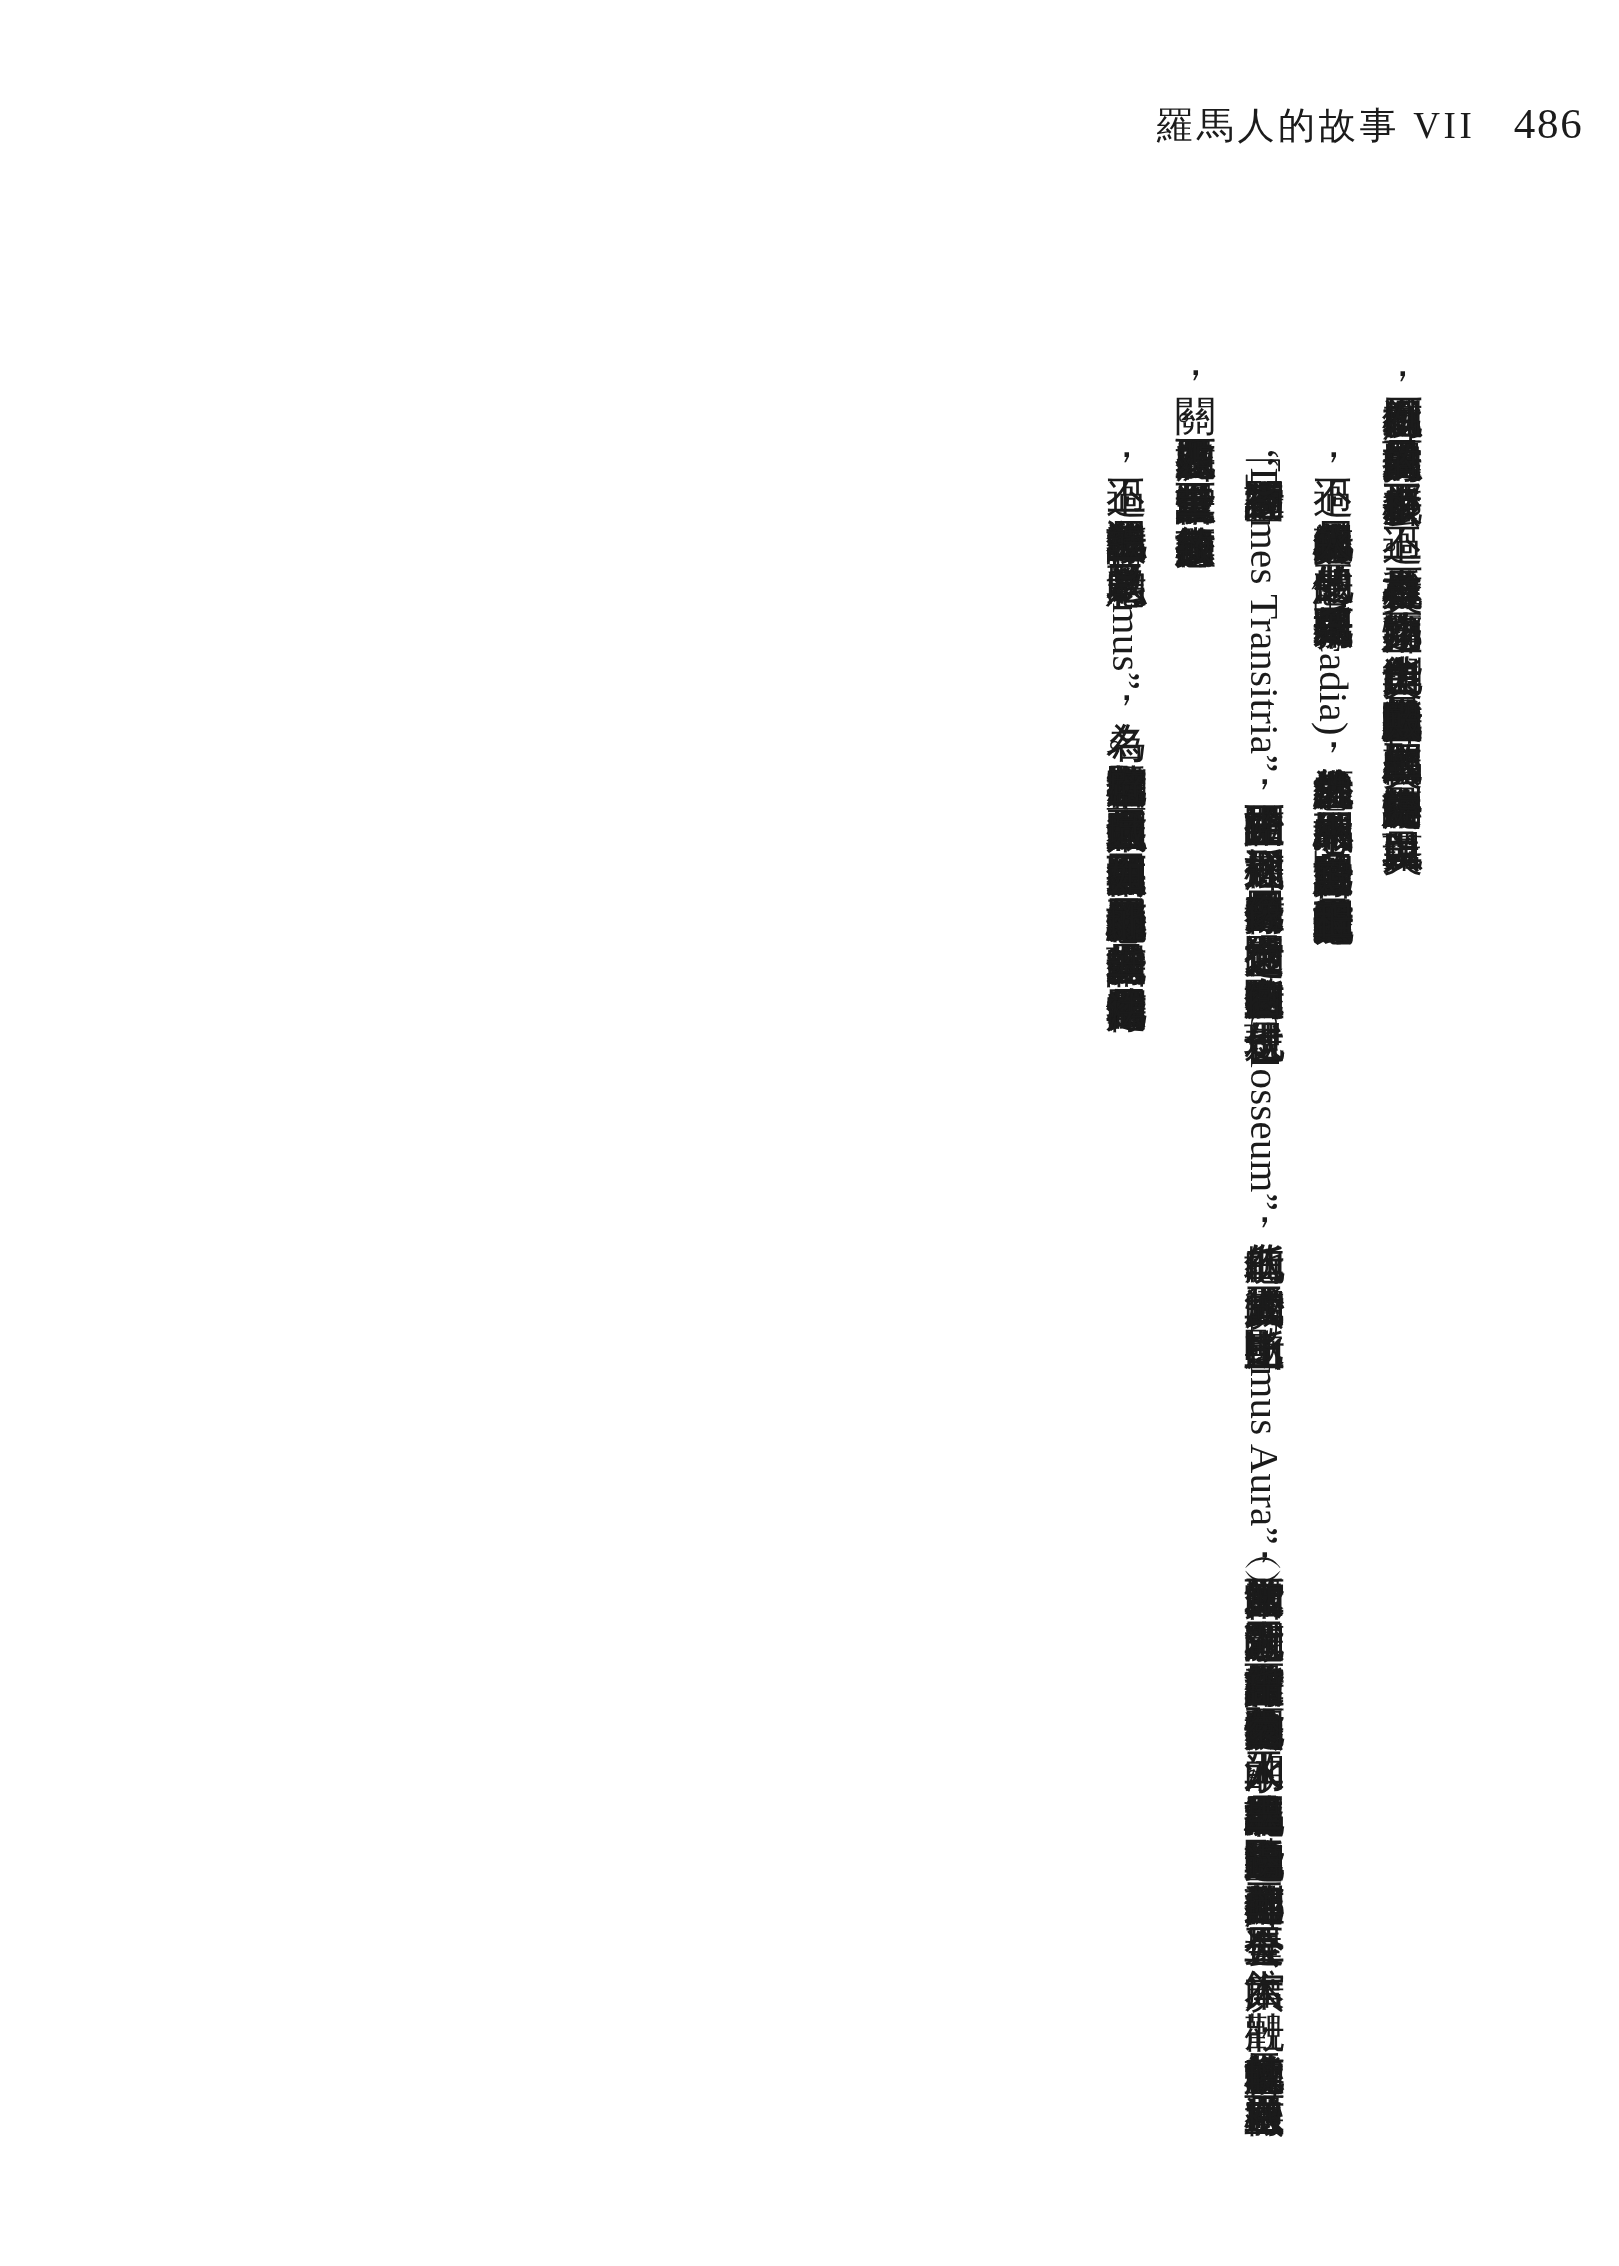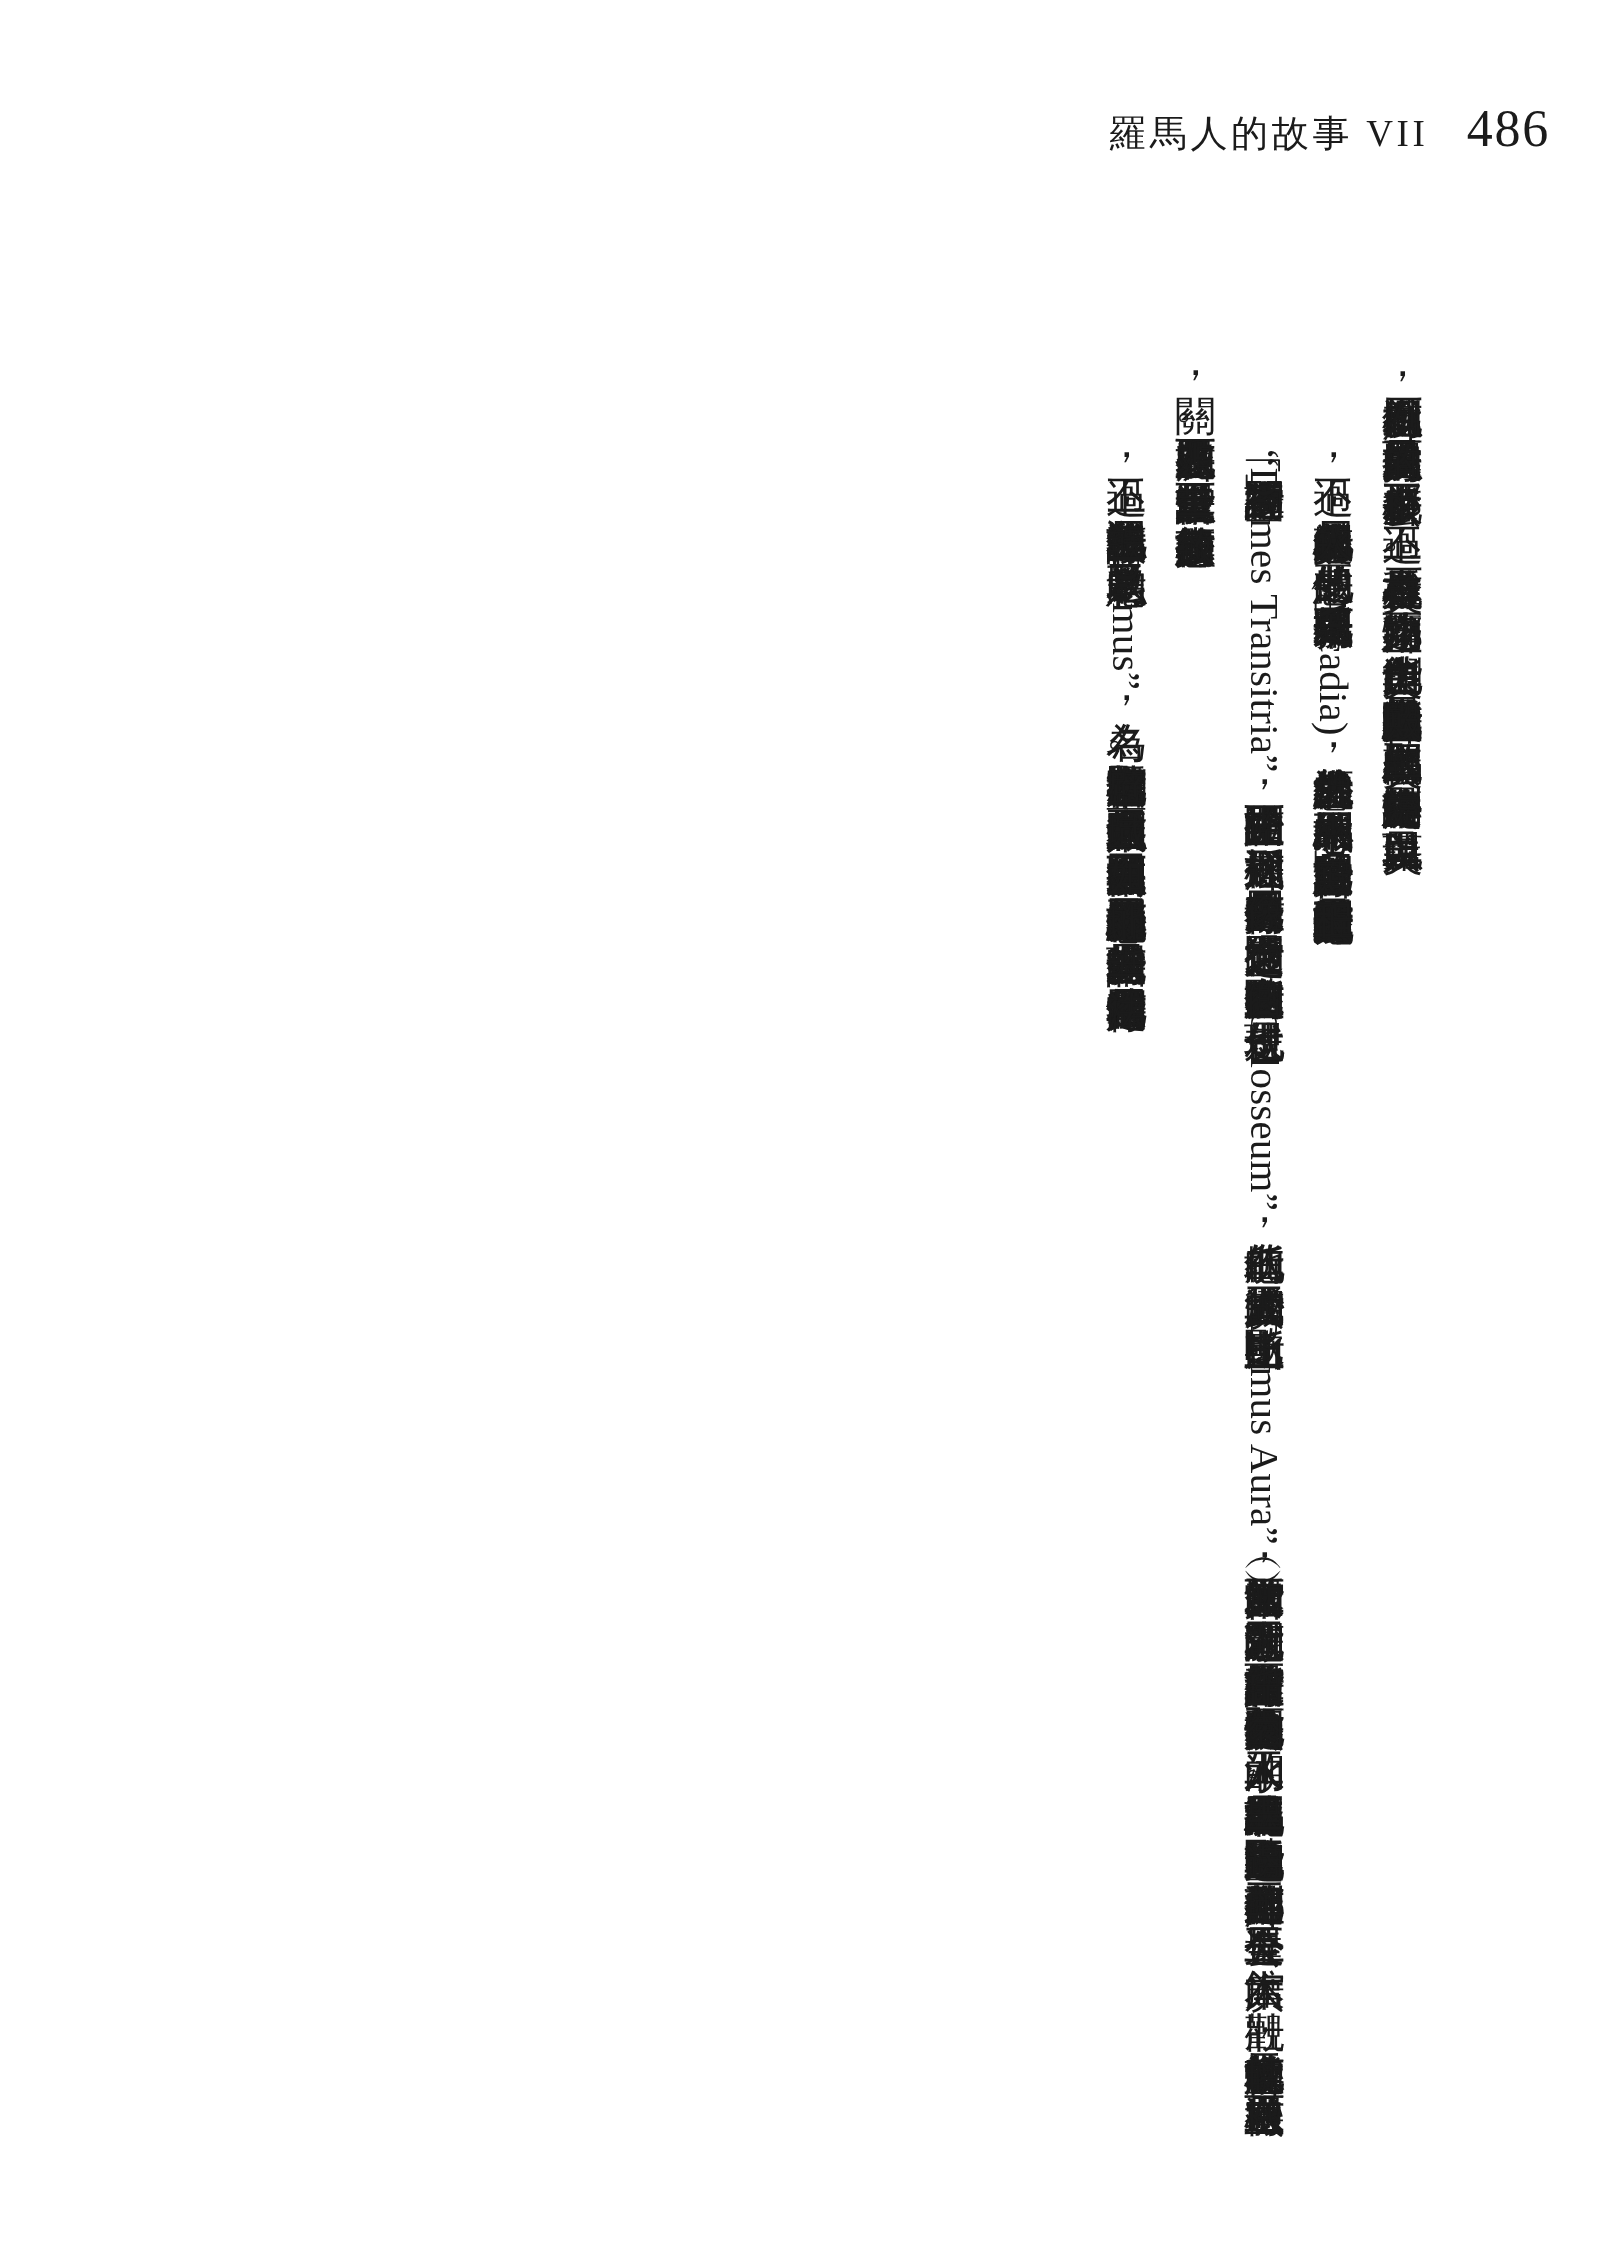--- a/index.html
+++ b/index.html
@@ -13,31 +13,31 @@
     height: 2266px;
     background: #ffffff;
     overflow: hidden;
     font-family: "Liberation Serif", "DejaVu Serif", serif;
     color: #1b1b1b;
   }
   
   .running-head {
     position: absolute;
     top: 99px;
-    left: 1109px;
+    left: 1156px;
     display: flex;
     align-items: baseline;
     white-space: nowrap;
   }
   .book-title {
     font-size: 37px;
     letter-spacing: 3.7px;
   }
   .page-number {
-    font-size: 52px;
+    font-size: 43px;
     letter-spacing: 1.8px;
     margin-left: 38px;
   }
   
   .text-body {
     position: absolute;
     top: 365px;
     right: 182px;
     height: 1736px;
     writing-mode: vertical-rl;

